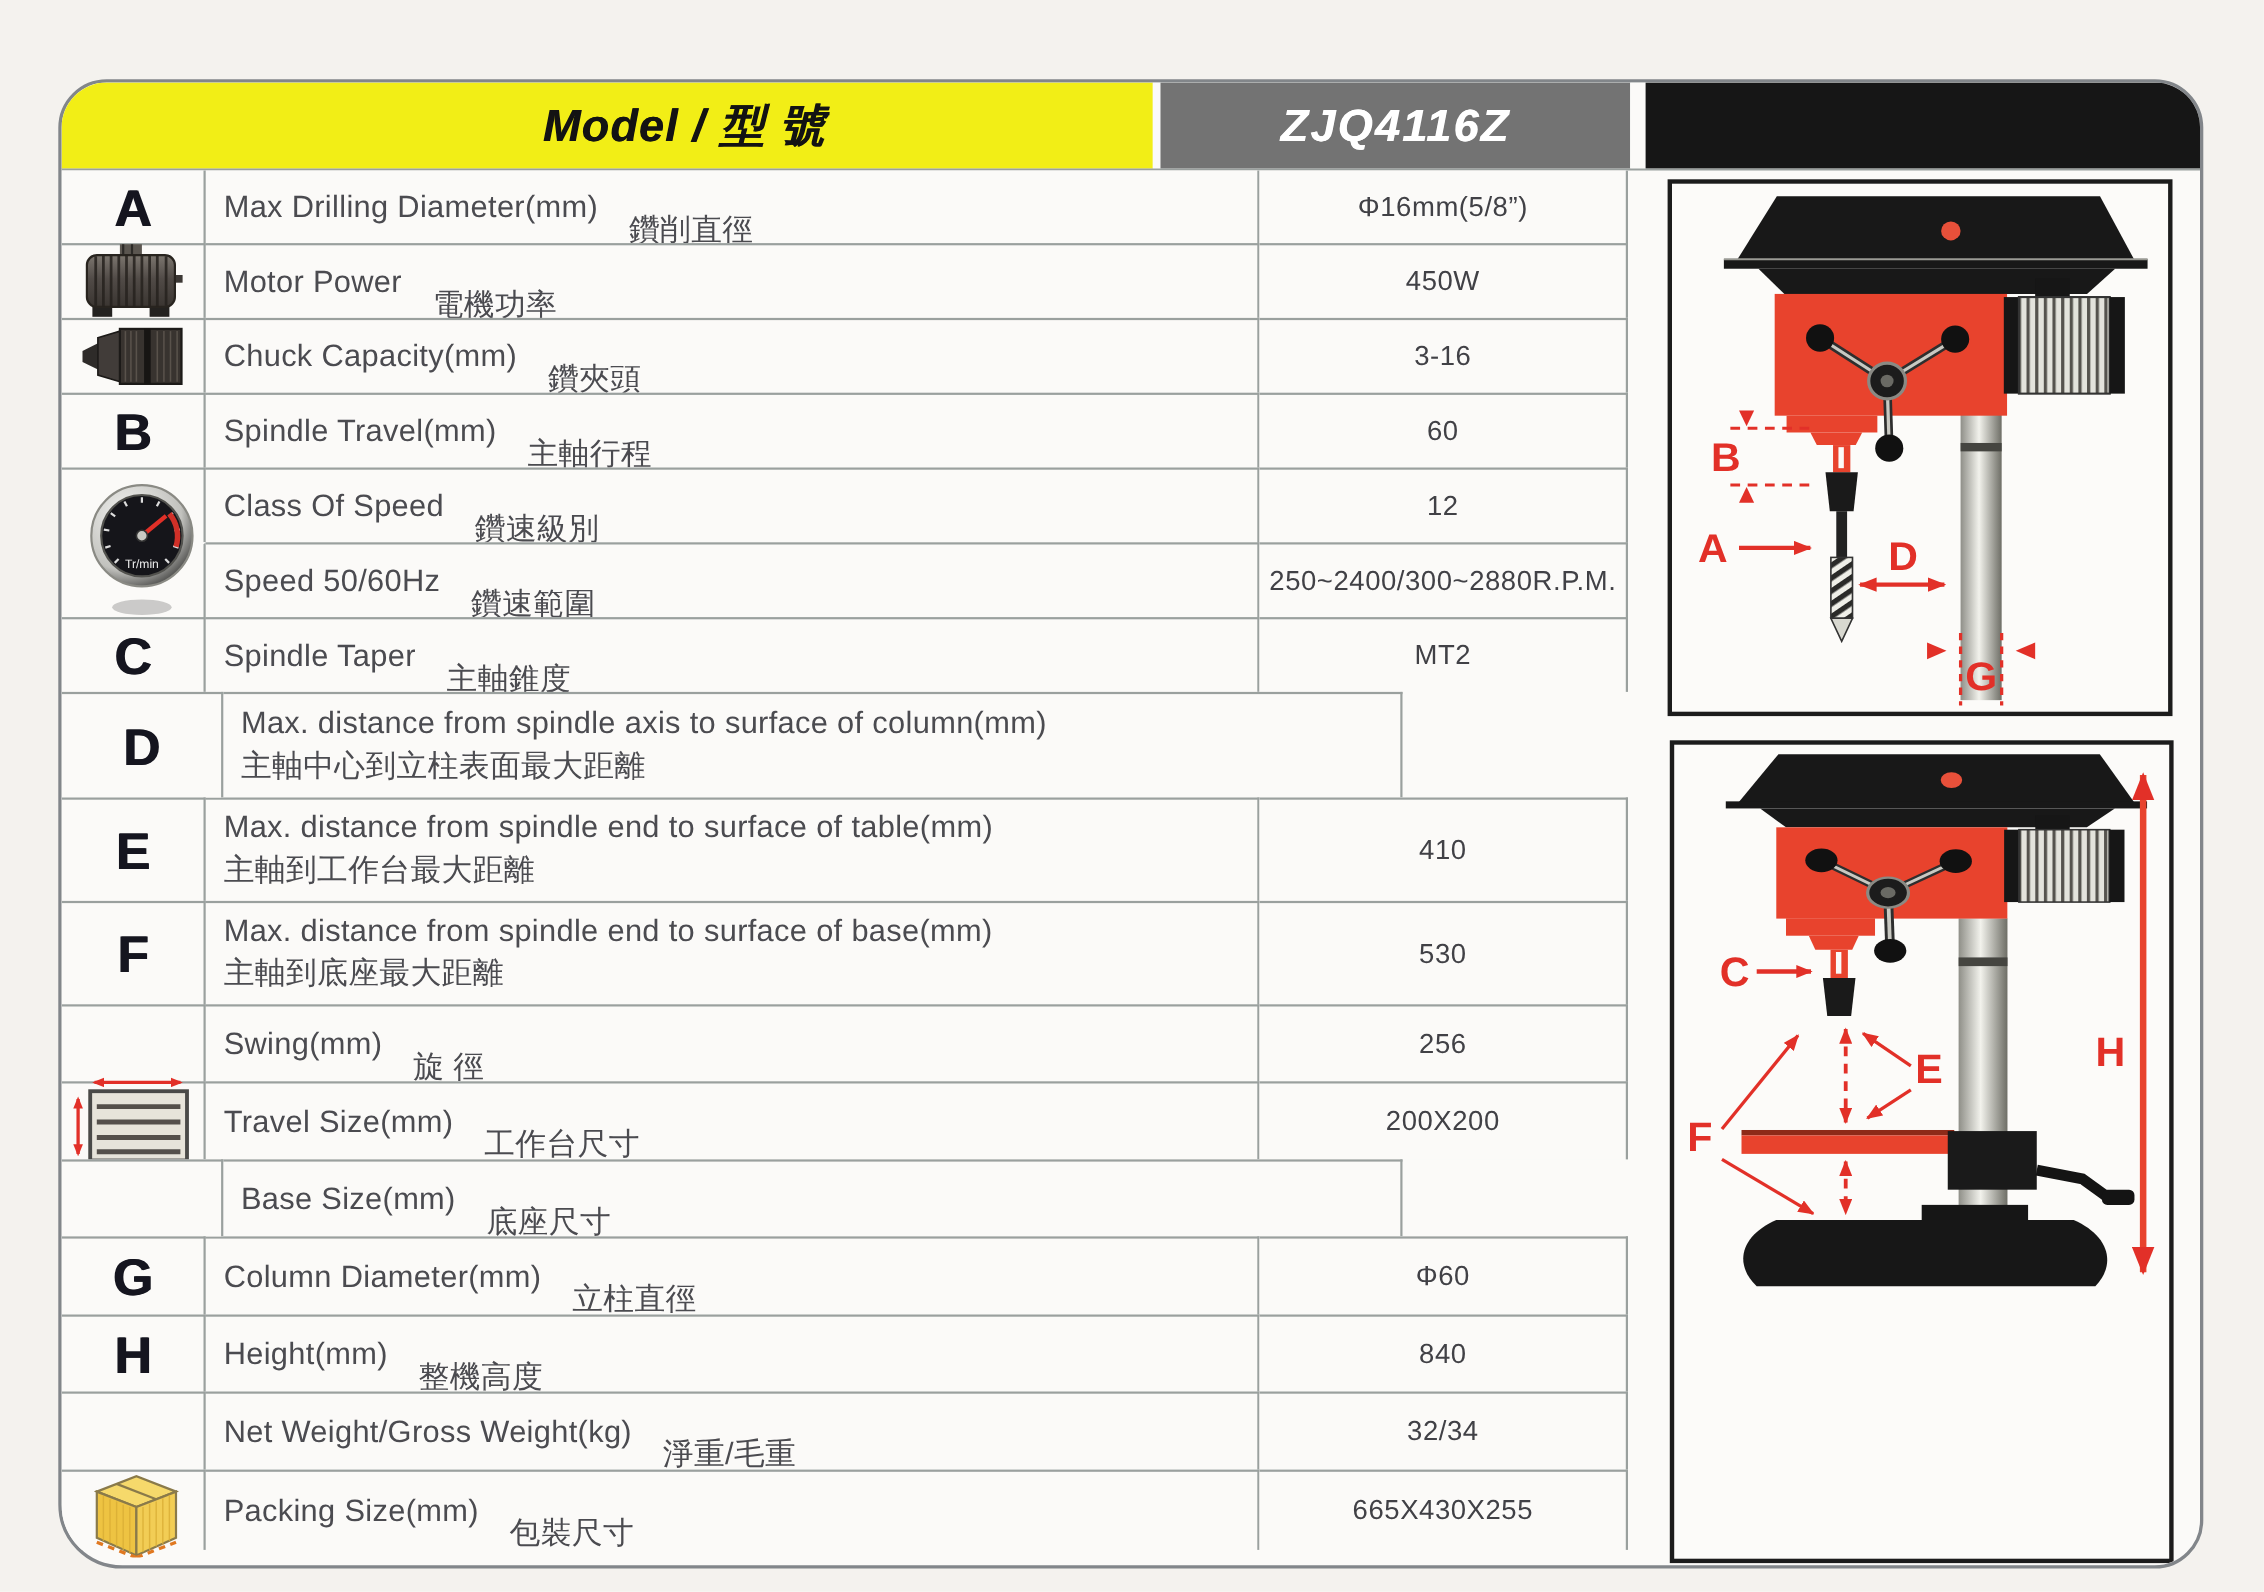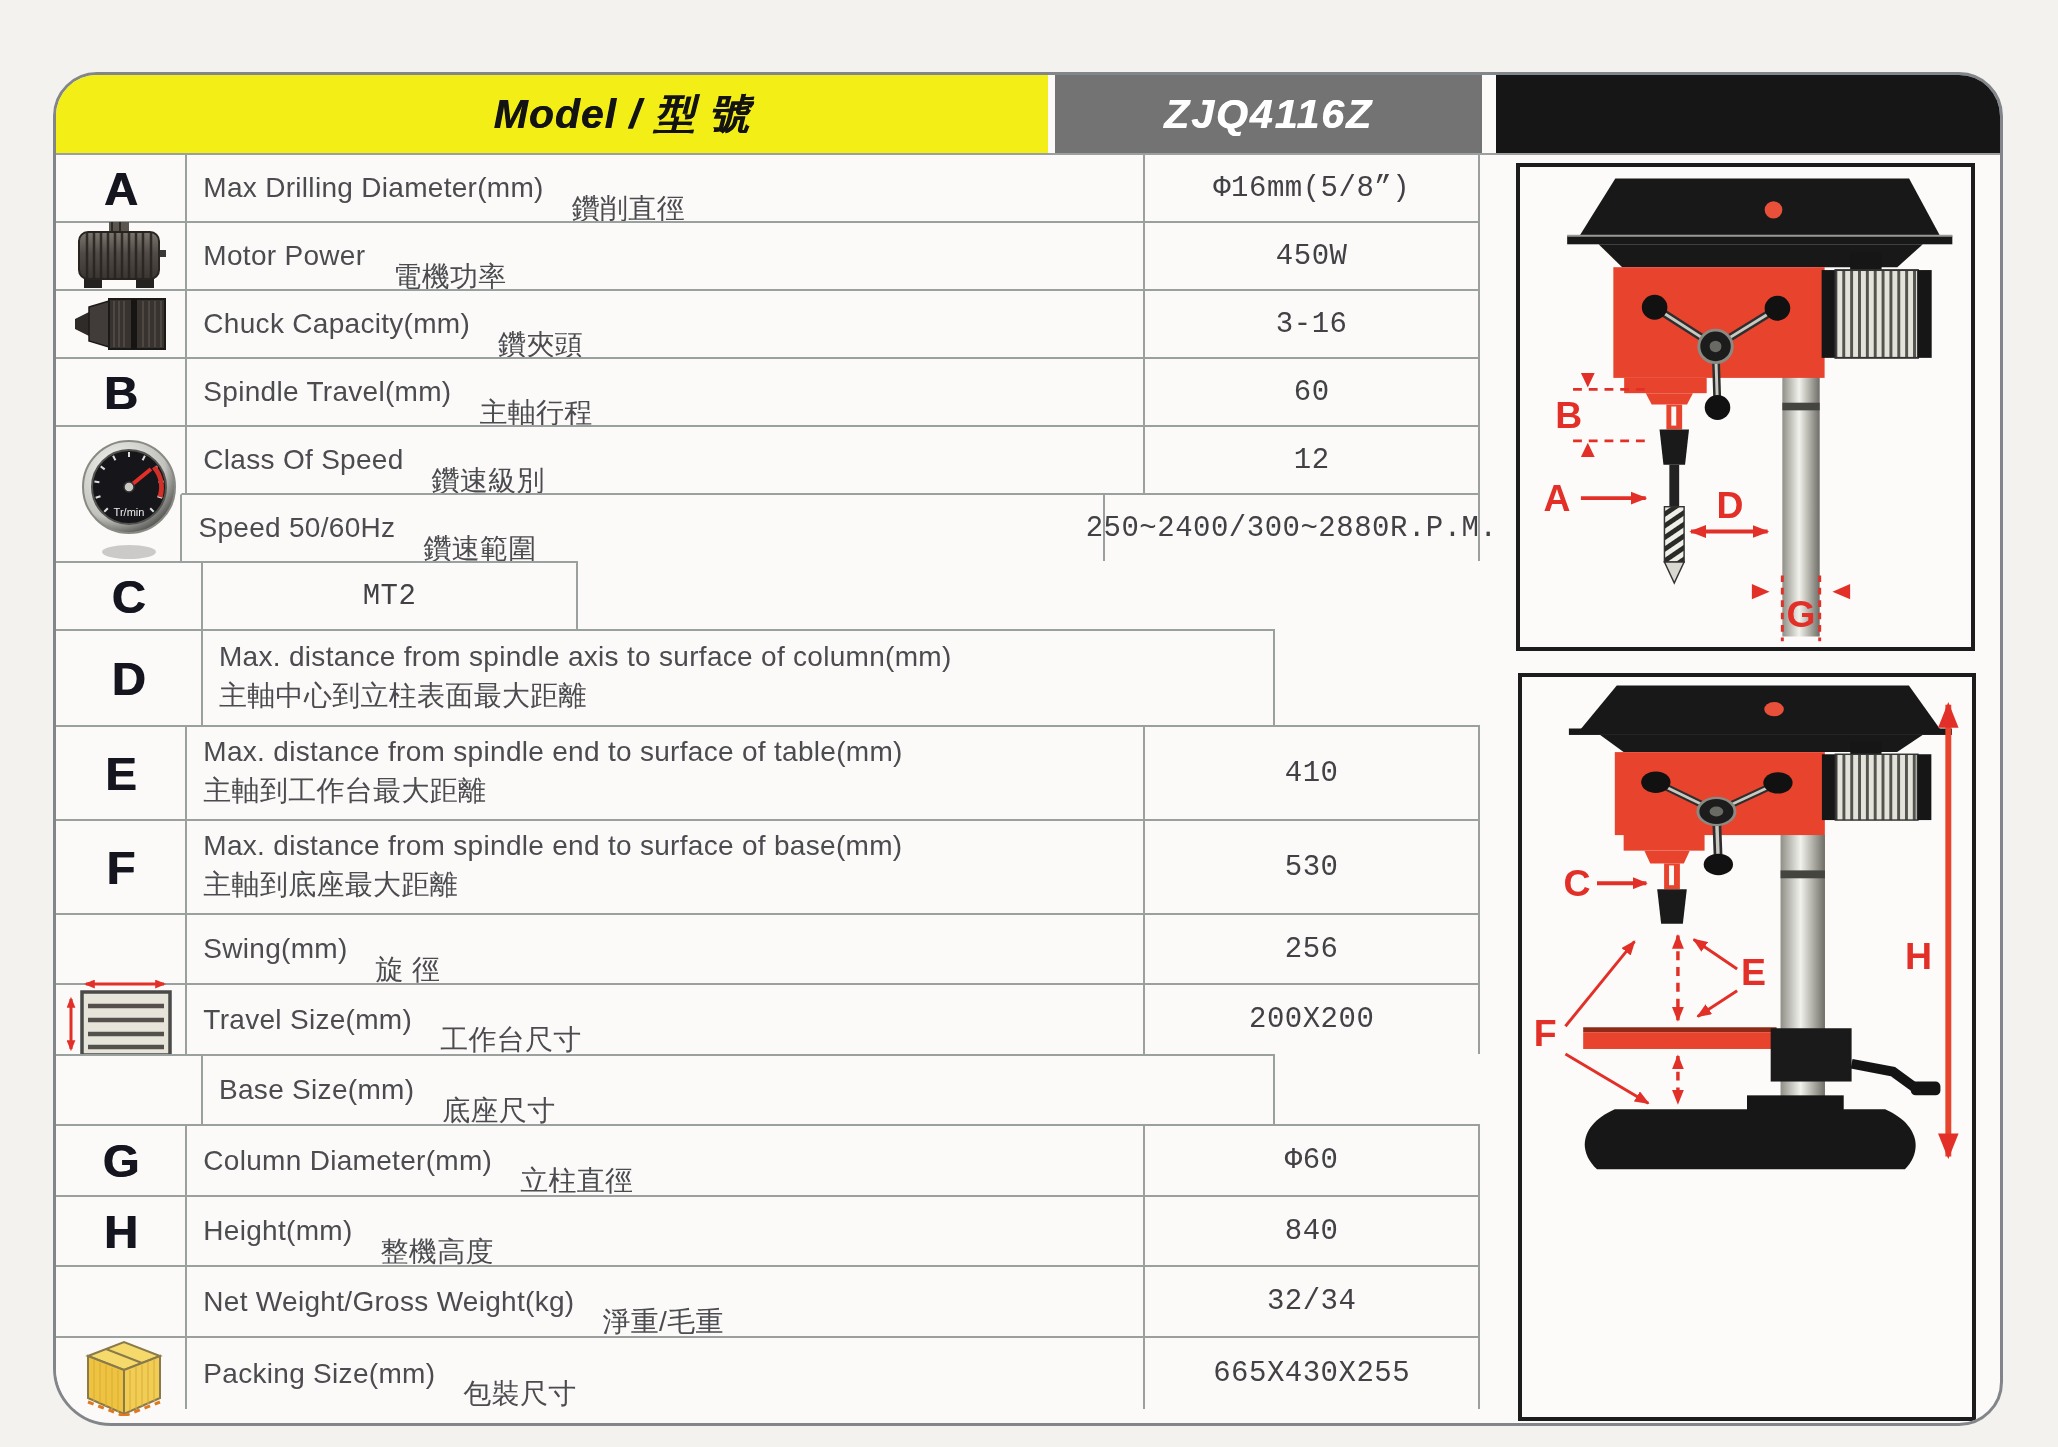--- a/index.html
+++ b/index.html
@@ -35,21 +35,21 @@
   
   .tbody{position:absolute;left:0;top:80px;width:1424px;}
   .trow{display:flex;}
   .trow > div{box-sizing:border-box;background:#fbfaf8;}
   .trow:not(:first-child) > div{border-top:2px solid #9aa09e;}
   .trow.merge > .c-ico{border-top-color:transparent;}
   .c-ico{width:147px;border-right:2px solid #9aa09e;display:flex;align-items:center;justify-content:center;position:relative;}
   .c-desc{width:1072px;border-right:2px solid #9aa09e;display:flex;align-items:center;padding-left:16px;}
   .c-val{
     width:375px;border-right:2px solid #9aa09e;display:flex;align-items:center;justify-content:center;
-    font-size:29px;color:#414146;letter-spacing:.5px;font-family:Liberation Mono, monospace;
+    font-size:25px;color:#414146;letter-spacing:.5px;
   }
   .trow.two .c-desc{flex-direction:column;align-items:flex-start;justify-content:center;}
   .en,.zh{font-size:28px;color:#4b4b50;letter-spacing:.3px;}
   .zh{margin-left:28px;margin-top:41px;}
   .trow.two .zh{margin:4px 0 0 0;}
   .letter{
     width:100%;text-align:center;font-size:47px;font-weight:bold;color:#15151f;
     text-shadow:1px 0 0 currentColor;
   }
   .gauge-wrap{position:absolute;left:24px;top:3px;width:98px;height:132px;z-index:2;}
@@ -208,20 +208,24 @@
           <span class="en">Speed 50/60Hz</span>
           <span class="zh">鑽速範圍</span>
         </div>
       <div class="c-val">250~2400/300~2880R.P.M.</div>
     </div>
 
     <div class="trow" style="height:68px">
       <div class="c-ico">
           <div class="letter">C</div>
         </div>
+      <div class="c-desc">
+          <span class="en">Spindle Taper</span>
+          <span class="zh">主軸錐度</span>
+        </div>
       <div class="c-val">MT2</div>
     </div>
 
     <div class="trow two" style="height:96px">
       <div class="c-ico">
           <div class="letter">D</div>
         </div>
       <div class="c-desc">
           <span class="en">Max. distance from spindle axis to surface of column(mm)</span>
           <span class="zh">主軸中心到立柱表面最大距離</span>

